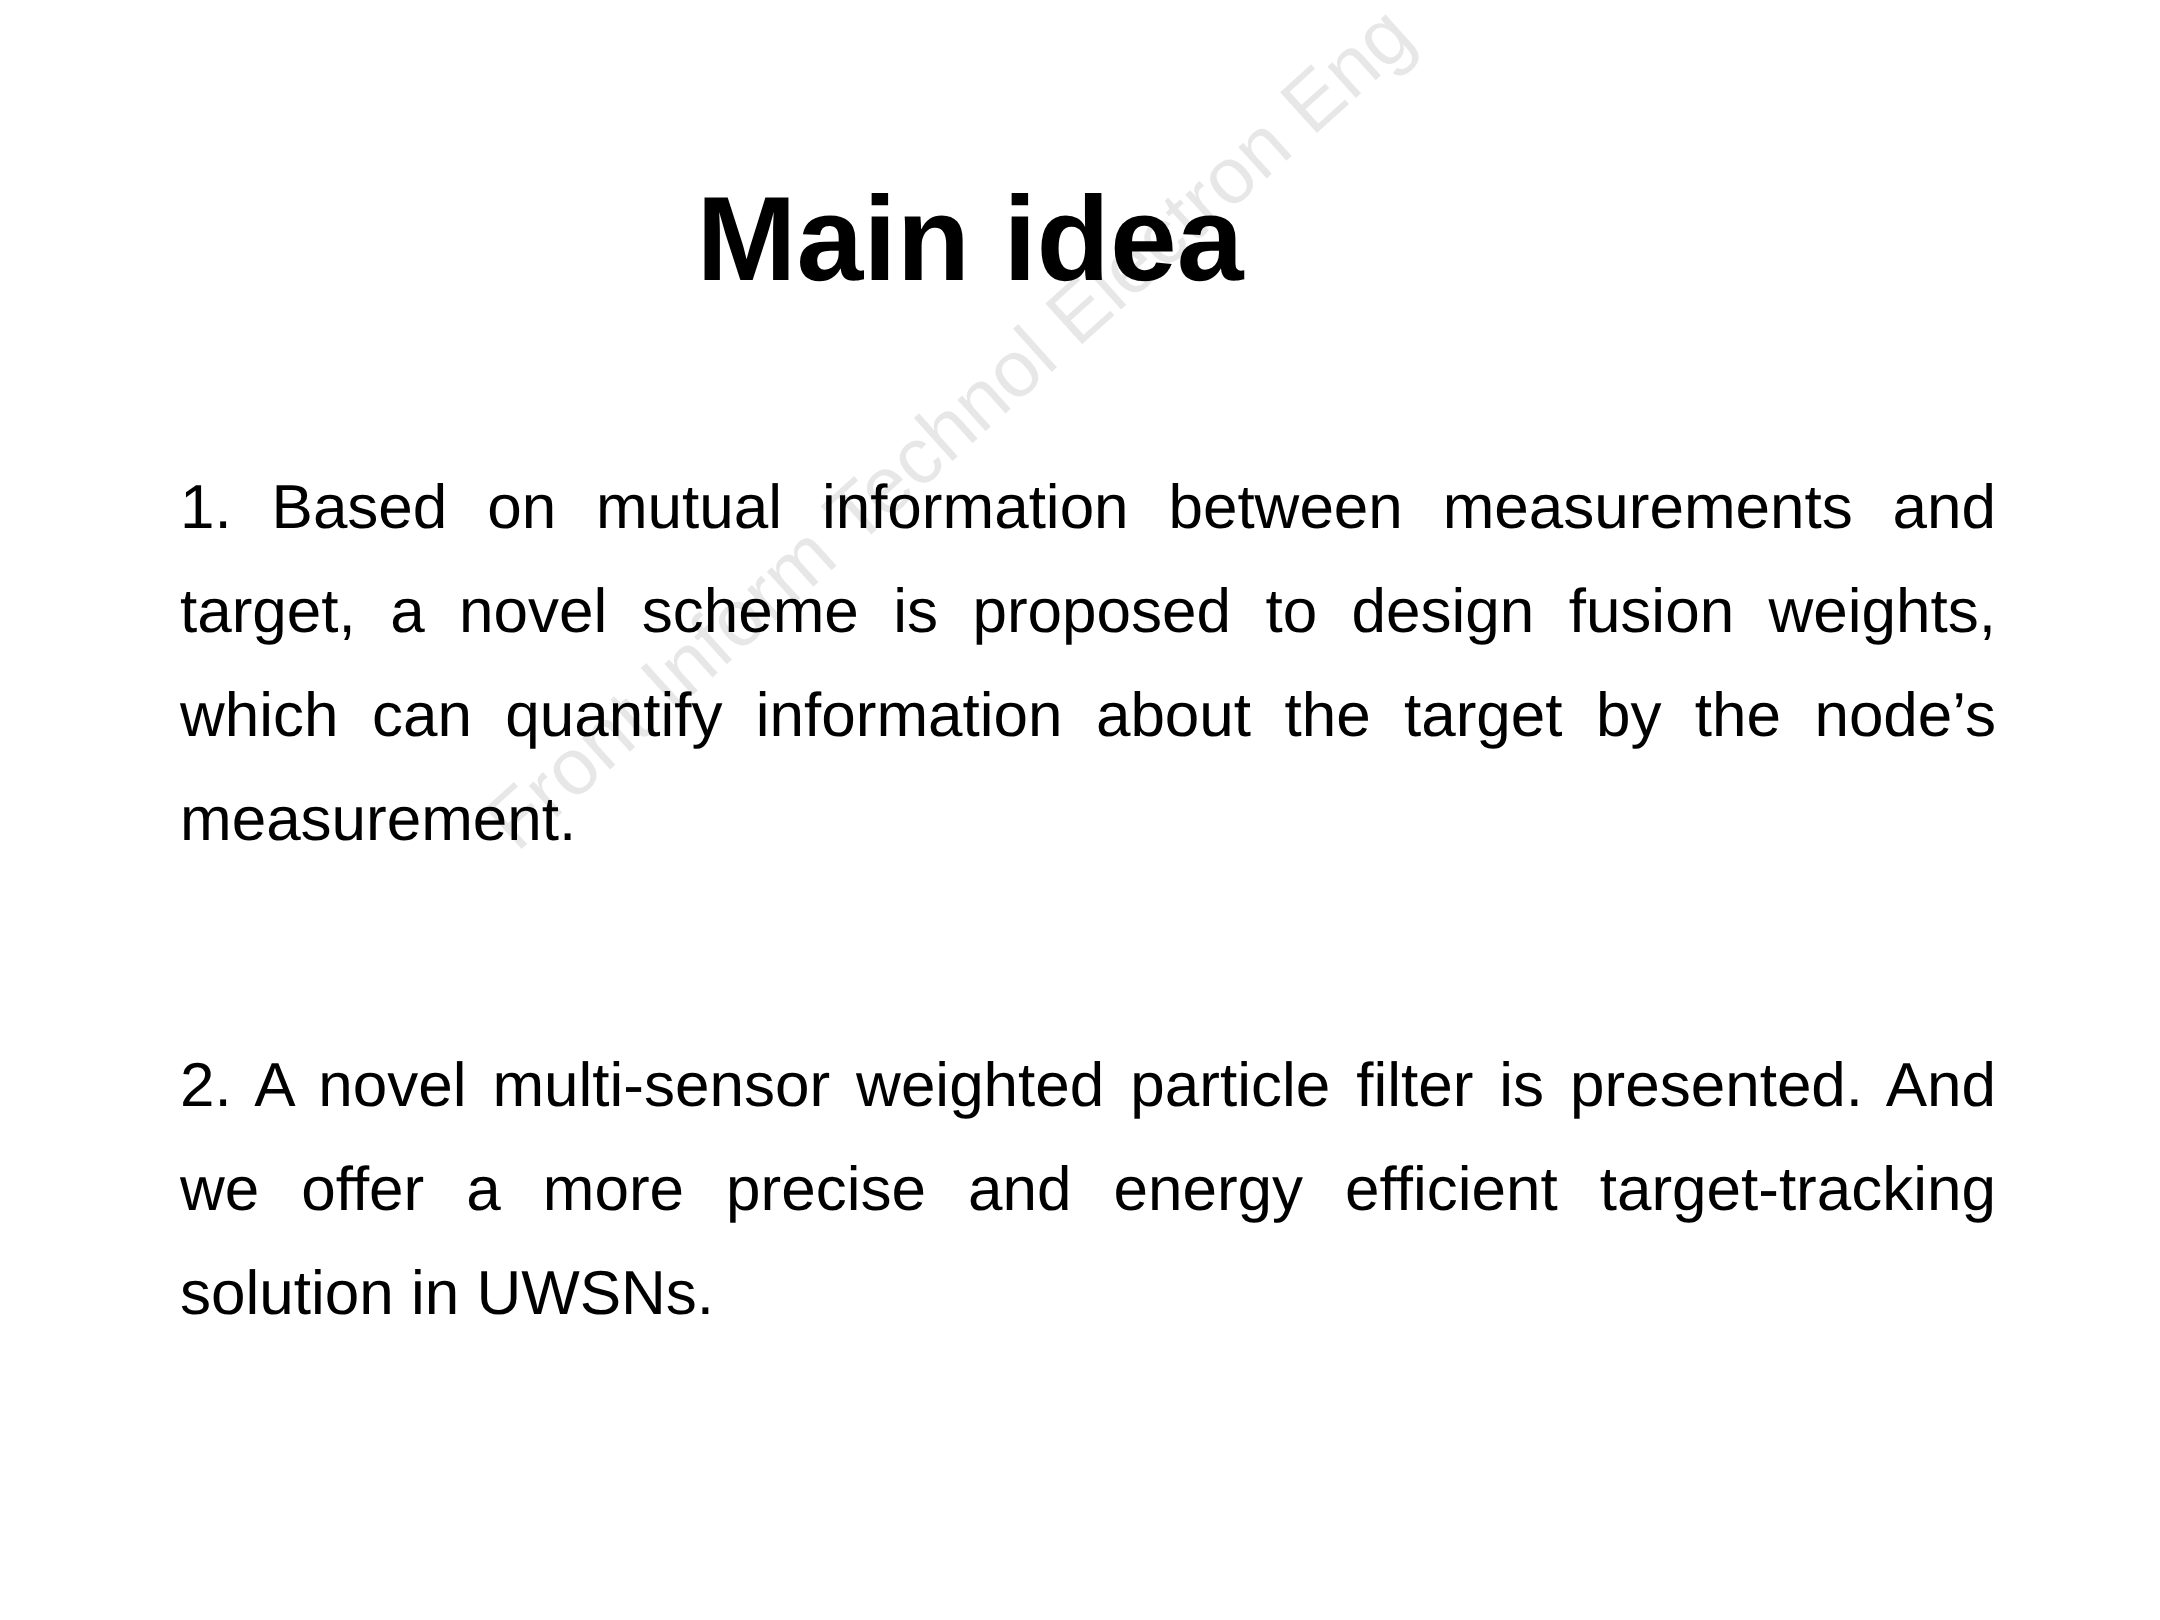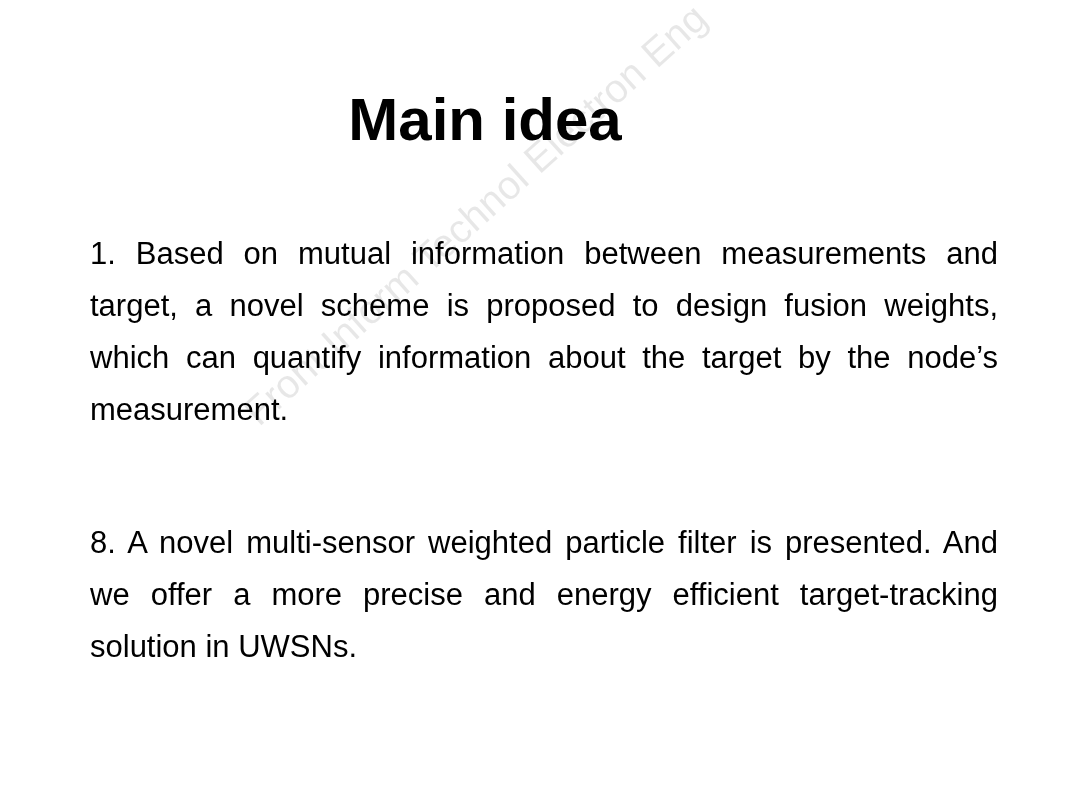--- a/index.html
+++ b/index.html
@@ -31,15 +31,15 @@
       white-space: nowrap; pointer-events: none;
     }
   </style>
 </head>
 <body>
 
 <h1 class="slide-title">Main idea</h1>
 
 <p class="para p1">1. Based on mutual information between measurements and target, a novel scheme is proposed to design fusion weights, which can quantify information about the target by the node’s measurement.</p>
 
-<p class="para p2">8. A novel multi-sensor weighted particle filter is presented. And we offer a more precise and energy efficient target-tracking solution in UWSNs.</p>
+<p class="para p2">2. A novel multi-sensor weighted particle filter is presented. And we offer a more precise and energy efficient target-tracking solution in UWSNs.</p>
 
 <div class="watermark">Front Inform Technol Electron Eng</div>
 
 </body></html>

